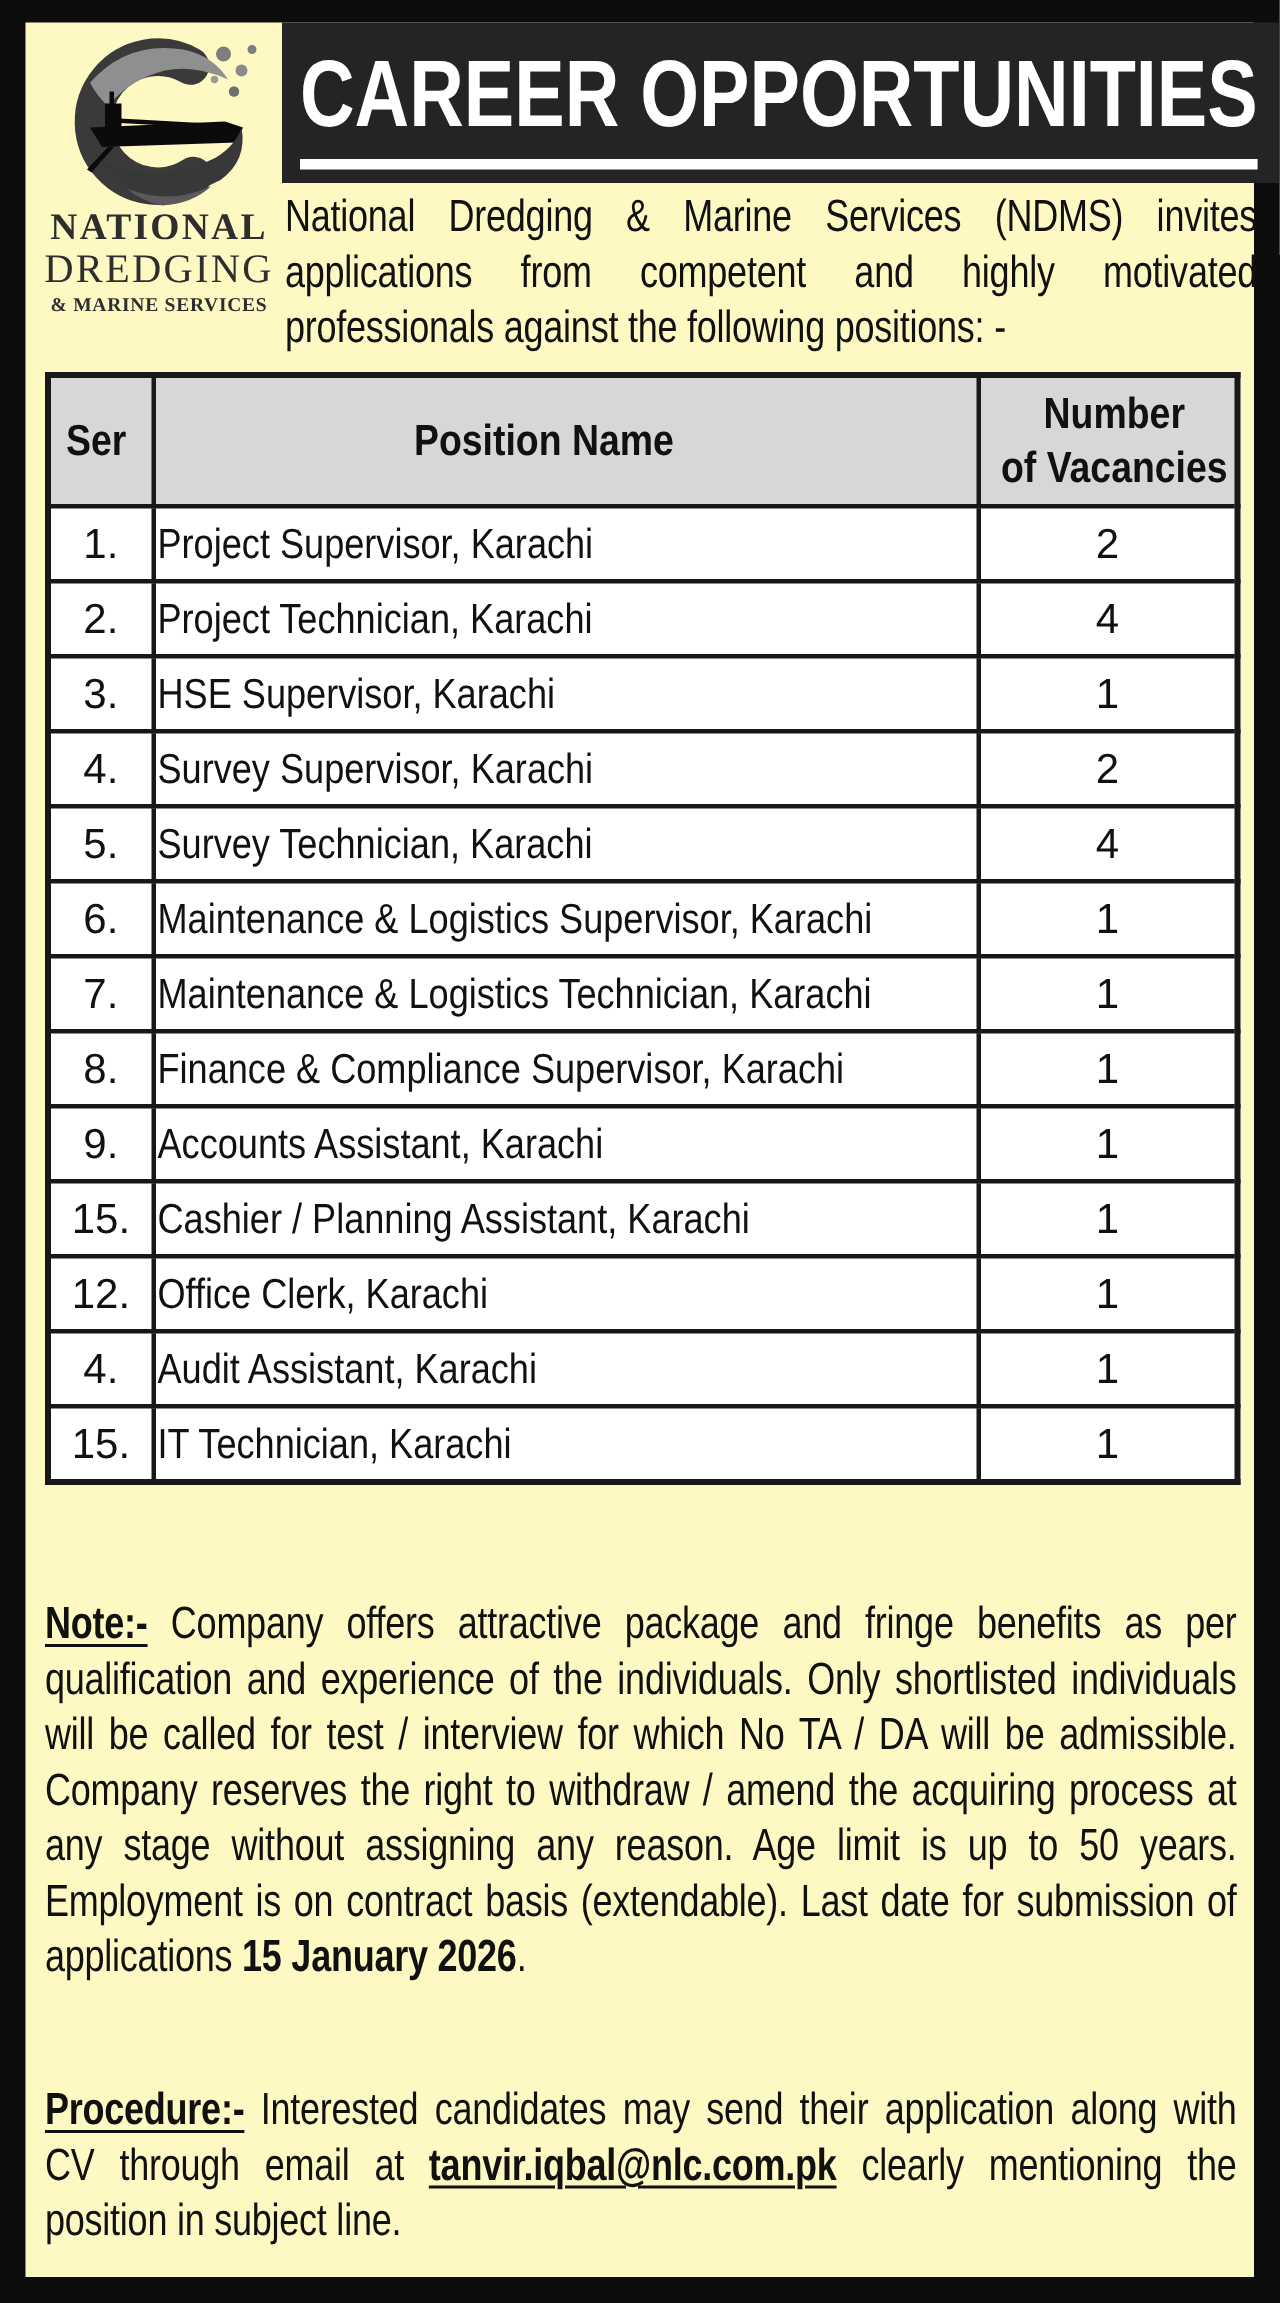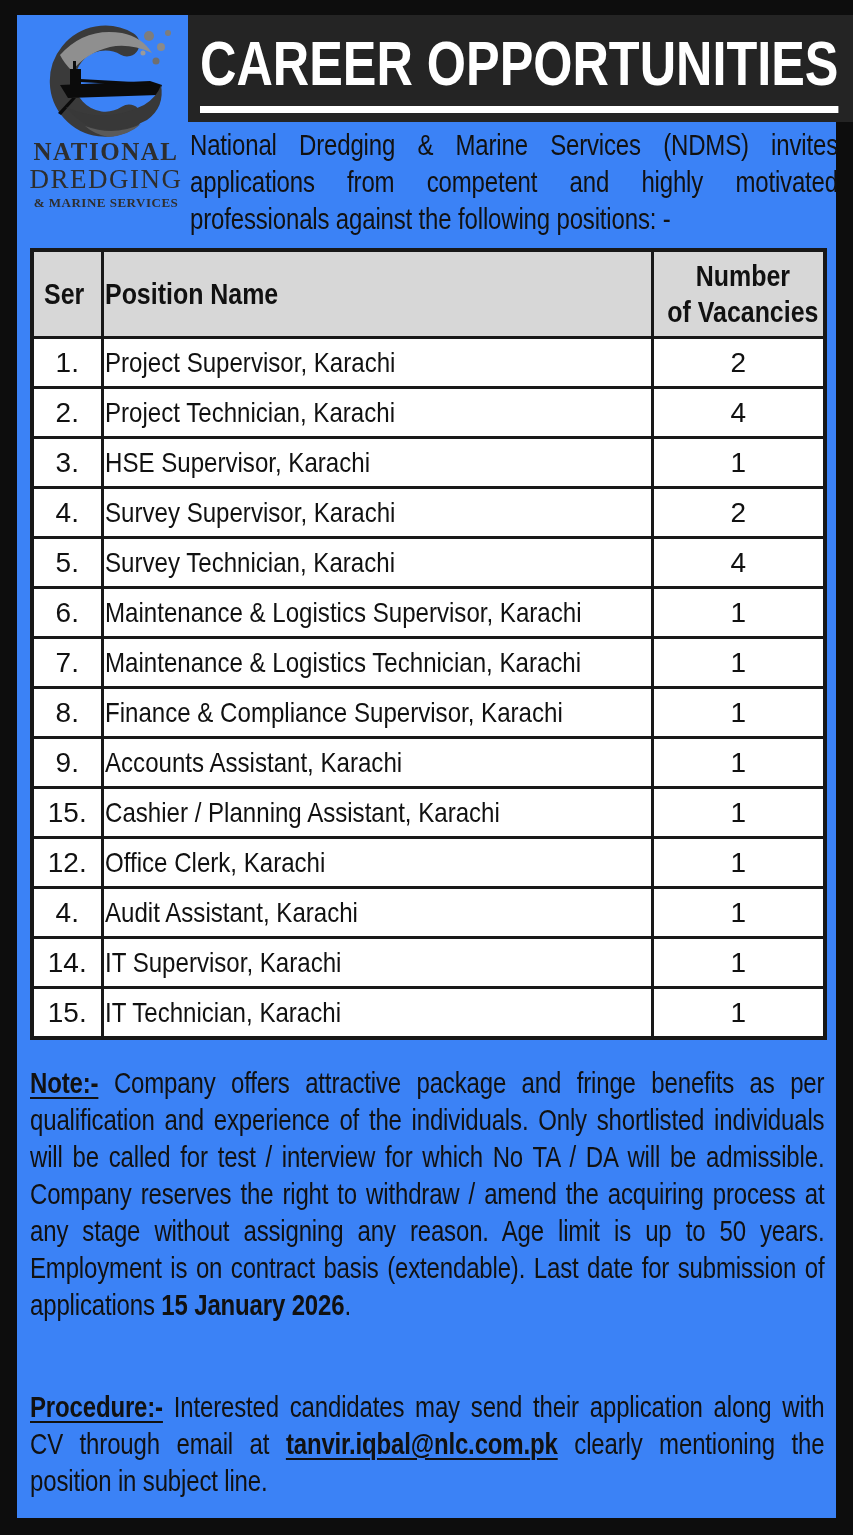--- a/index.html
+++ b/index.html
@@ -3,21 +3,21 @@
 <meta charset="utf-8">
 <style>
   html,body { margin:0; padding:0; background:#333; }
   .ad {
     position:relative; width:853px; height:1535px;
     background:#0d0d0d; overflow:hidden;
     font-family:"Liberation Sans", sans-serif; color:#111;
   }
   .inner {
     position:absolute; left:17px; top:15px; width:819px; height:1503px;
-    background:#3b82f6;
+    background:#fef9c3;
   }
   
   .title-band {
     position:absolute; left:171px; top:0; width:665px; height:107px;
     background:#242424;
   }
   .title-wrap {
     position:absolute; left:12px; top:12px;
     display:inline-block; white-space:nowrap;
     transform:scaleX(0.80); transform-origin:0 0;
@@ -46,21 +46,21 @@
   .u { text-decoration:underline; text-decoration-thickness:2px; text-underline-offset:4px; }
   
   .tbl-wrap { position:absolute; left:13px; top:233px; }
   table.positions {
     border-collapse:collapse; table-layout:fixed; width:793px;
     border:4px solid #181818; background:#fff;
   }
   table.positions th, table.positions td { border:3px solid #181818; overflow:hidden; }
   col.c-ser { width:70px; } col.c-pos { width:550px; } col.c-vac { width:173px; }
   thead th { background:#d7d7d7; height:82px; font-size:29px; font-weight:bold; }
-  thead th.pos { text-align:left; }
+  thead th.pos { text-align:center; }
   tbody td { height:45px; font-size:28px; }
   td.ser { text-align:center; }
   td.pos { text-align:left; }
   td.vac { text-align:center; }
   .cond  { display:inline-block; transform:scaleX(0.86); transform-origin:0 50%; white-space:nowrap; }
   .cond2 { display:inline-block; transform:scaleX(0.86); transform-origin:50% 50%; white-space:nowrap; line-height:1.25; }
 </style>
 </head>
 <body>
 
@@ -177,25 +177,20 @@
               <td class="ser">12.</td>
               <td class="pos"><span class="cond">Office Clerk, Karachi</span></td>
               <td class="vac">1</td>
             </tr>
             <tr>
               <td class="ser">4.</td>
               <td class="pos"><span class="cond">Audit Assistant, Karachi</span></td>
               <td class="vac">1</td>
             </tr>
             <tr>
-              <td class="ser">14.</td>
-              <td class="pos"><span class="cond">IT Supervisor, Karachi</span></td>
-              <td class="vac">1</td>
-            </tr>
-            <tr>
               <td class="ser">15.</td>
               <td class="pos"><span class="cond">IT Technician, Karachi</span></td>
               <td class="vac">1</td>
             </tr>
           </tbody>
       </table>
     </div>
 
     <div class="para note"><span class="b u">Note:-</span><span> Company offers attractive package and fringe benefits as per qualification and experience of the individuals. Only shortlisted individuals will be called for test / interview for which No TA / DA will be admissible. Company reserves the right to withdraw / amend the acquiring process at any stage without assigning any reason. Age limit is up to 50 years. Employment is on contract basis (extendable). Last date for submission of applications </span><span class="b">15 January 2026</span><span>.</span></div>
 

